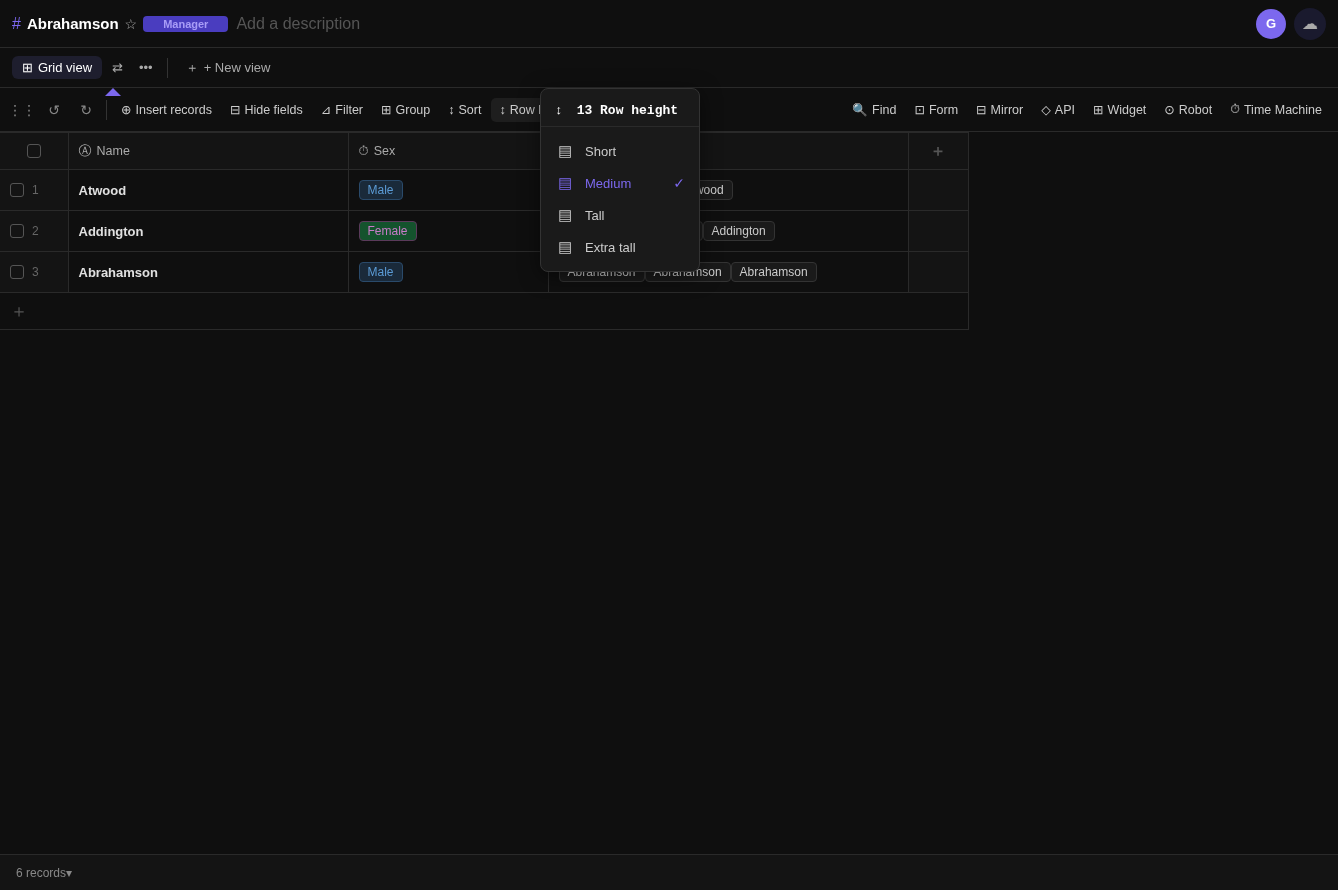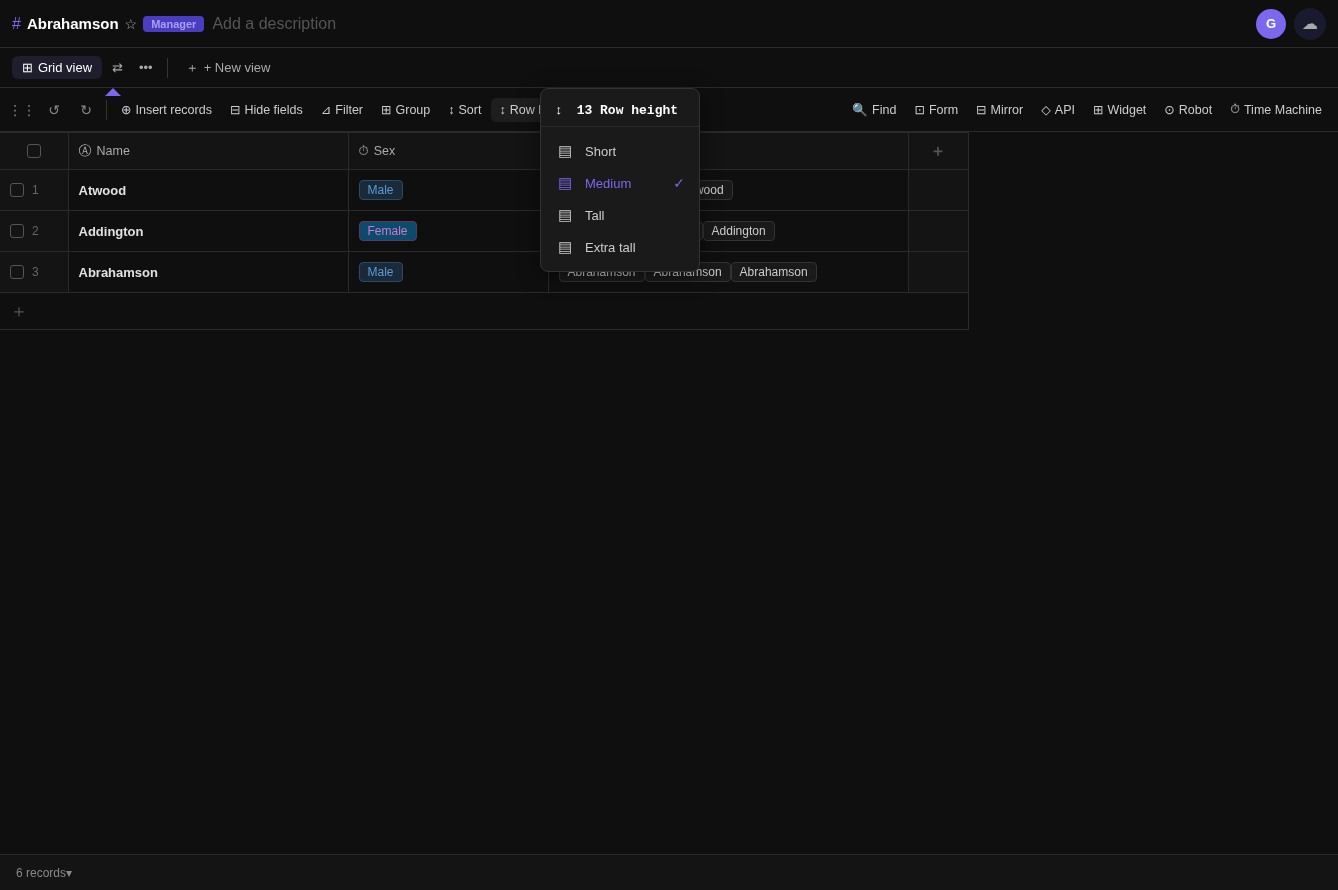--- a/index.html
+++ b/index.html
@@ -31,21 +31,21 @@
       font-weight: 700;
       font-size: 15px;
       color: #fff;
     }
     .star-icon { color: #aaa; font-size: 14px; cursor: pointer; }
     .badge-manager {
       background: #4a3dbf;
       color: #a89cf7;
       font-size: 11px;
       font-weight: 600;
-      padding: 2px 8px;
+      padding: 2px 20px;
       border-radius: 4px;
     }
     .add-desc {
       font-size: 16px;
       color: #555;
       cursor: pointer;
     }
     .top-bar-right {
       margin-left: auto;
       display: flex;
@@ -244,21 +244,21 @@
       border-radius: 4px;
       font-size: 12px;
       font-weight: 500;
     }
     .tag-male {
       background: #1a2a3a;
       color: #5b9bd5;
       border: 1px solid #2a4a6a;
     }
     .tag-female {
-      background: #0c4a6e;
+      background: #14532d;
       color: #c97bc9;
       border: 1px solid #5a3a5a;
       text-align: center;
     }
     .tag-visit {
       background: #1a1a1a;
       color: #ccc;
       border: 1px solid #333;
     }
 

